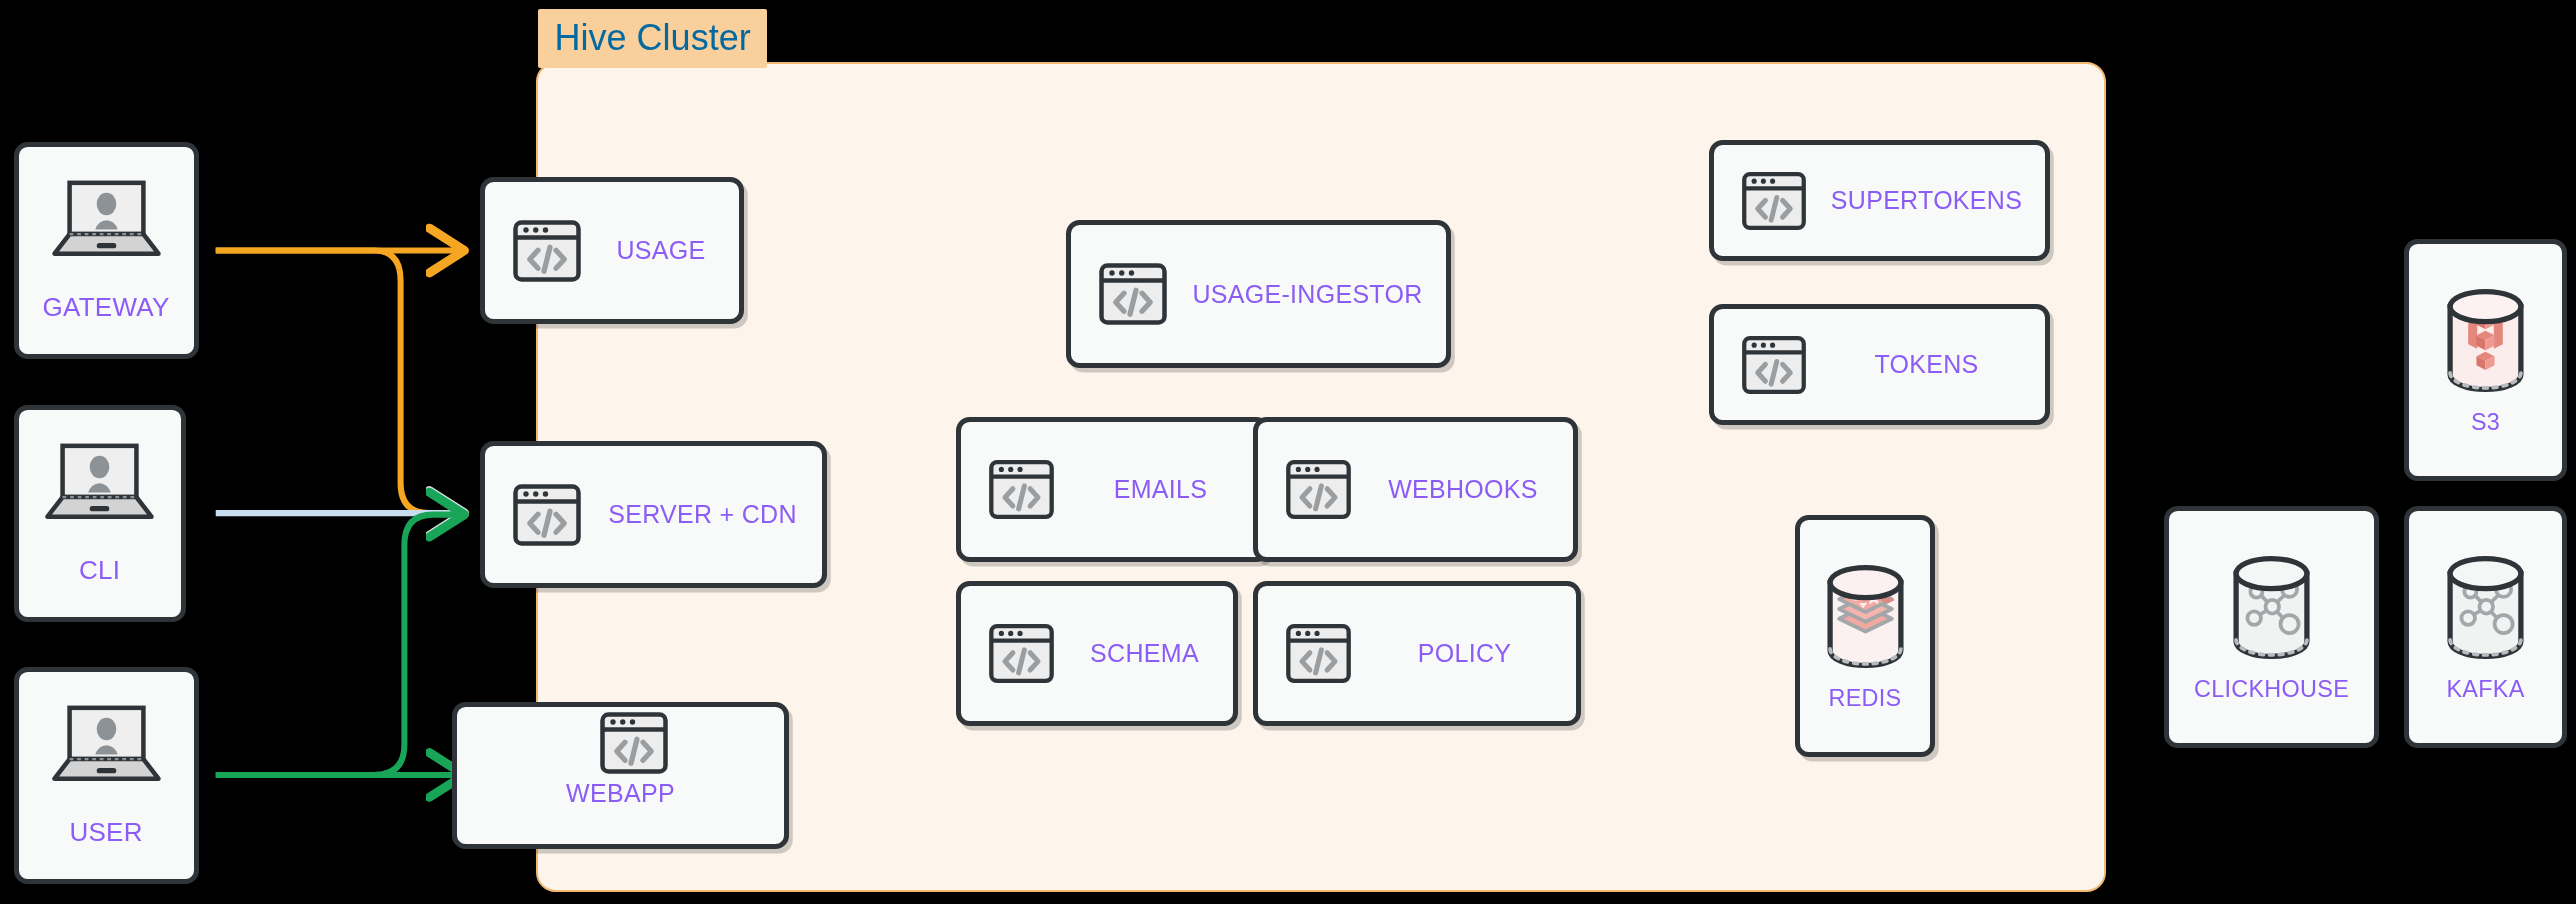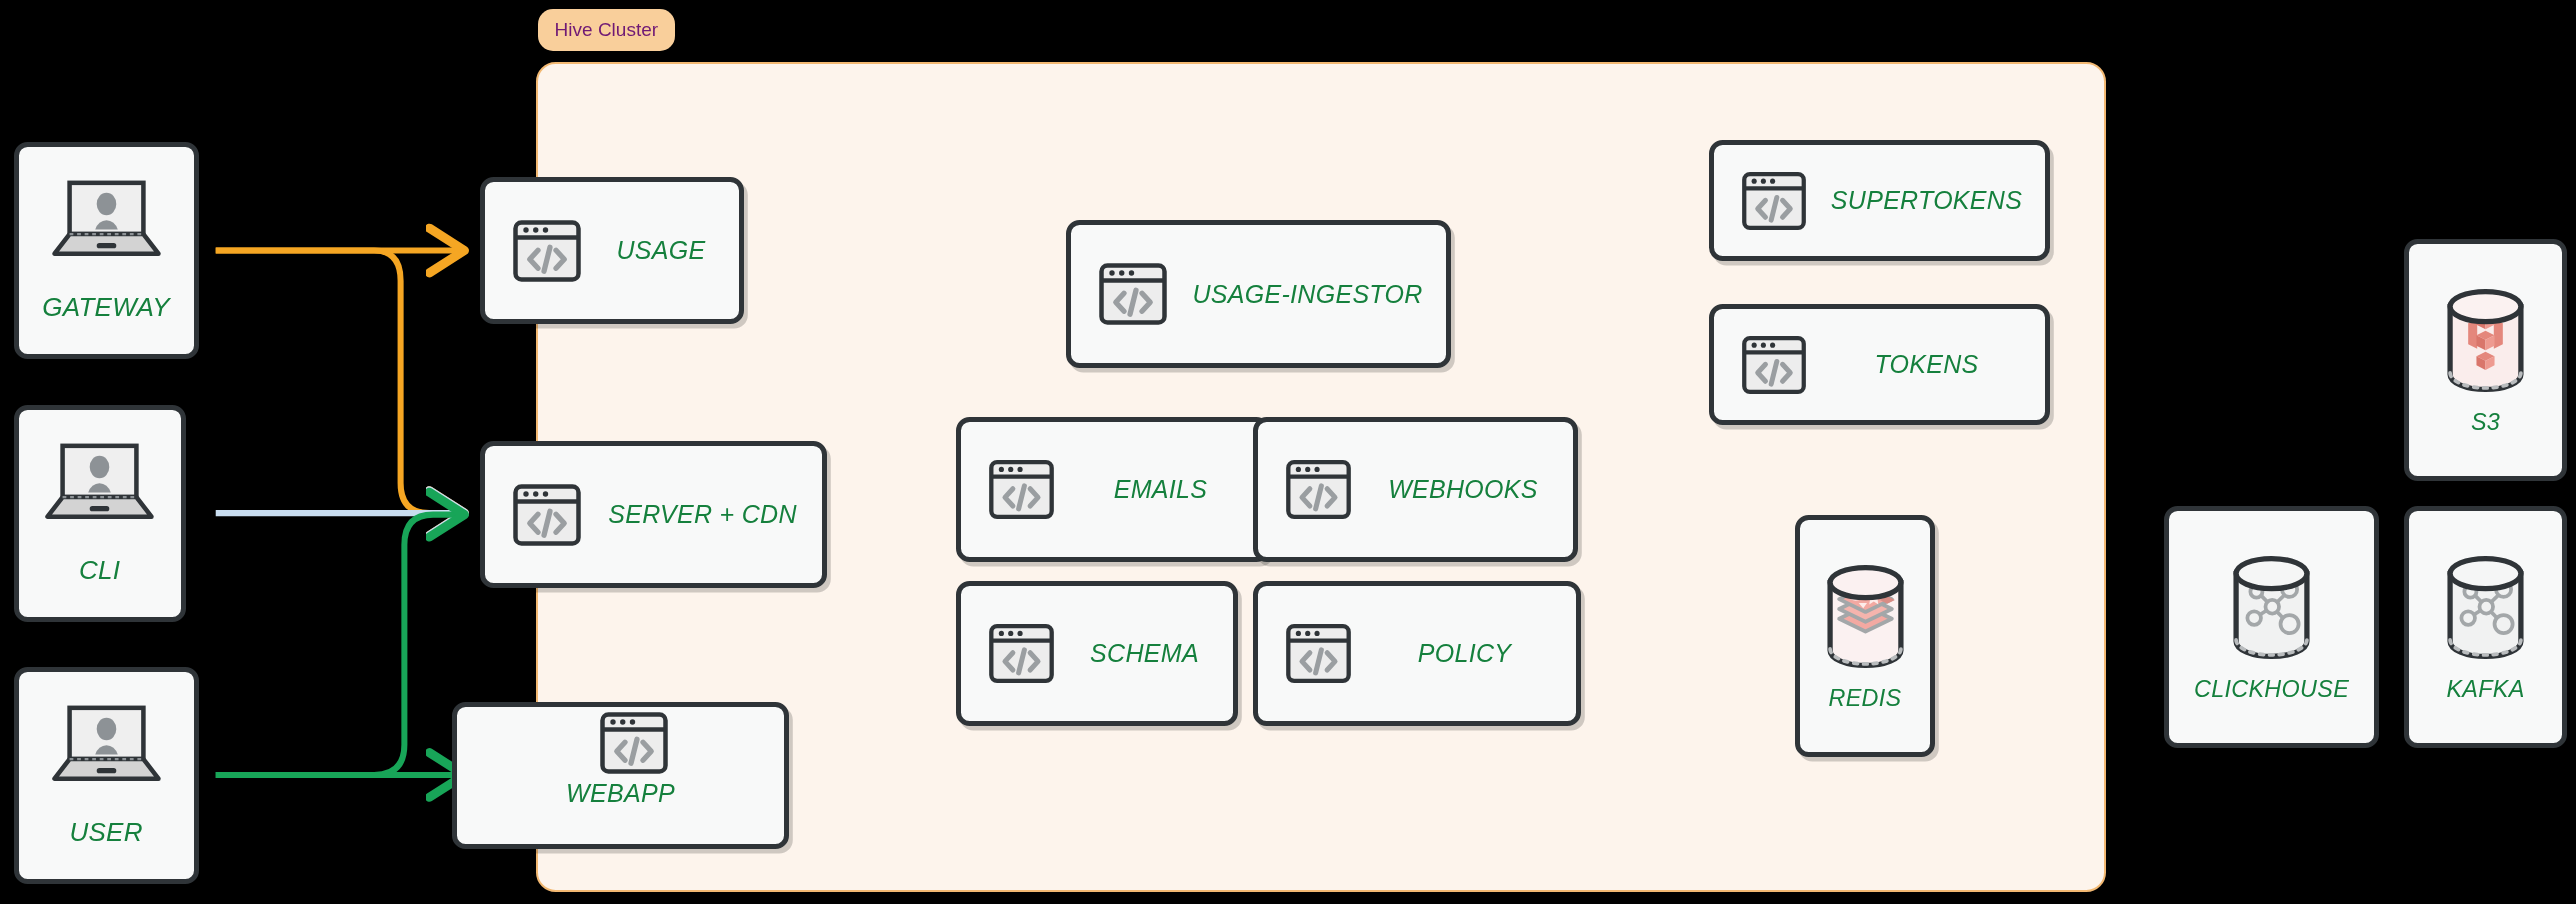--- a/index.html
+++ b/index.html
@@ -12,44 +12,43 @@
   .cluster-panel{
     position:absolute;
     background:#FDF4EC;
     border:2.3px solid #F2B872;
     border-radius:19.6px;
     box-sizing:border-box;
   }
   .cluster-badge{
     position:absolute;
     background:#F9CF9B;
-    color:#701a75;
-    border-radius:15px;
-    font-size:19px;
+    color:#0369a1;
+    border-radius:2px;
+    font-size:36px;
     line-height:1;
     padding:10.6px 16.6px 12px 16.6px;
     white-space:nowrap;
     font-weight:400;
   }
 
   
   .node{
     position:absolute;
     box-sizing:border-box;
     background:#F8F9F9;
     border:5.3px solid #2F3438;
     border-radius:13.6px;
     display:flex;
     align-items:center;
     box-shadow:3.8px 4.5px 0 rgba(0,0,0,.18);
   }
   .node.stacked{flex-direction:column;justify-content:center;}
   .node-label{
-    color:#15803d;
-    font-style:italic;
+    color:#8b5cf6;
     font-size:25px;
     letter-spacing:0.3px;
     white-space:nowrap;
   }
   .svc .node-label{flex:1;text-align:center;}
   .svc .icon-wrap{flex:0 0 auto;margin-left:26px;}
   .client .node-label{font-size:26px;margin-top:29px;}
   .store .node-label{font-size:23.4px;margin-top:12px;}
 
   svg{display:block;overflow:visible;}

